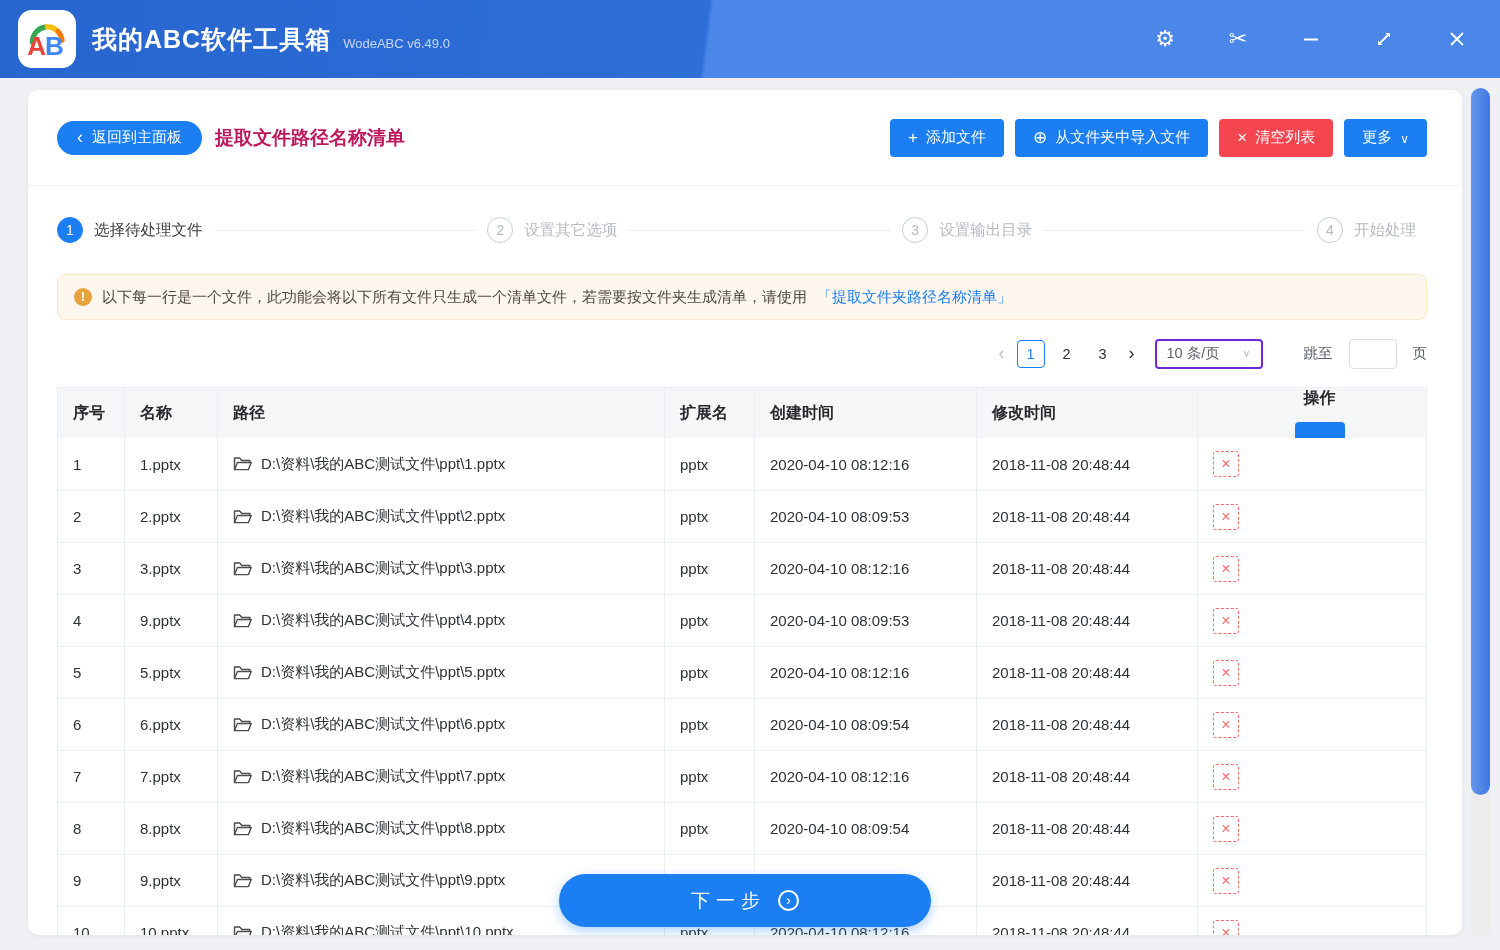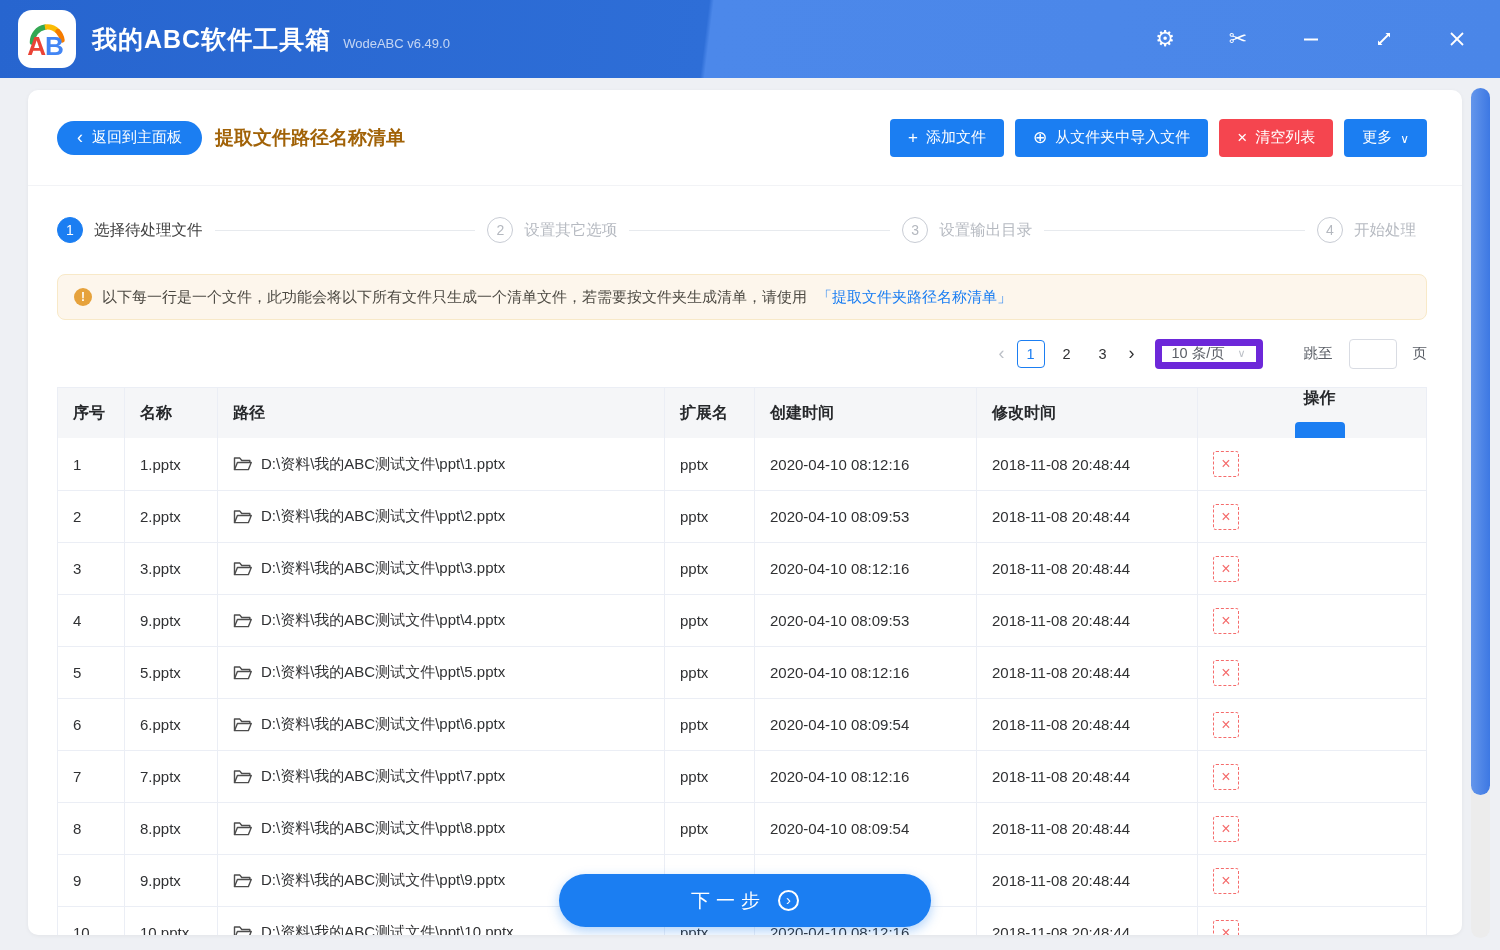--- a/index.html
+++ b/index.html
@@ -41,21 +41,21 @@
   .card-header {
     height:96px; display:flex; align-items:center;
     padding:0 35px 0 29px; border-bottom:1px solid #f2f3f6;
   }
   .back-btn {
     height:34px; border:none; border-radius:17px; background:#1b7ef2; color:#fff;
     font-size:15px; padding:0 20px; display:flex; align-items:center; gap:9px; cursor:pointer;
     font-family:inherit;
   }
   .back-btn .chev { font-size:18px; line-height:1; margin-top:-2px; }
-  .page-title { font-size:19px; font-weight:bold; color:#a16207; margin-left:13px; }
+  .page-title { font-size:19px; font-weight:bold; color:#be185d; margin-left:13px; }
   .header-actions { margin-left:auto; display:flex; gap:11px; }
   .act-btn {
     height:38px; border:none; border-radius:4px; background:#1b7ef2; color:#fff;
     font-size:15px; padding:0 18px; display:flex; align-items:center; gap:8px; cursor:pointer;
     font-family:inherit;
   }
   .act-btn .ic { font-size:17px; line-height:1; }
   .act-btn.danger { background:#f5454f; }
   .act-btn .chev-down { font-size:12px; margin-top:2px; }
 
@@ -90,21 +90,21 @@
   .pagination {
     height:67px; display:flex; align-items:center; justify-content:flex-end;
     padding-right:35px; gap:8px; font-size:14.5px; color:#303133;
   }
   .pg-arrow { border:none; background:none; font-size:18px; color:#303133; cursor:pointer; padding:0 4px; font-family:inherit; }
   .pg-arrow.disabled { color:#bcc0c7; }
   .pg-num { min-width:28px; height:28px; display:flex; align-items:center; justify-content:center;
     border-radius:4px; cursor:pointer; padding:0 4px; }
   .pg-num.current { border:1px solid #1b7ef2; color:#1b7ef2; }
   .pg-size {
-    width:108px; height:30px; border:7px solid #6d28d9; border-radius:4px;
+    width:108px; height:30px; border:2px solid #6d28d9; border-radius:4px;
     display:flex; align-items:center; padding:0 10px; color:#5a5e66; cursor:pointer;
     background:#fff; margin-left:8px; font-size:14.5px; font-family:inherit;
   }
   .pg-size .chev-down { margin-left:auto; color:#bcc0c7; font-size:11px; }
   .jump-label { margin-left:16px; color:#5a5e66;padding-left:17px; }
   .jump-input {
     width:48px; height:30px; border:1px solid #d9dce3; border-radius:4px;
     margin-left:8px; font-size:14px; padding:0 6px; font-family:inherit; outline:none;
   }
   .page-unit { margin-left:8px; color:#5a5e66; }

